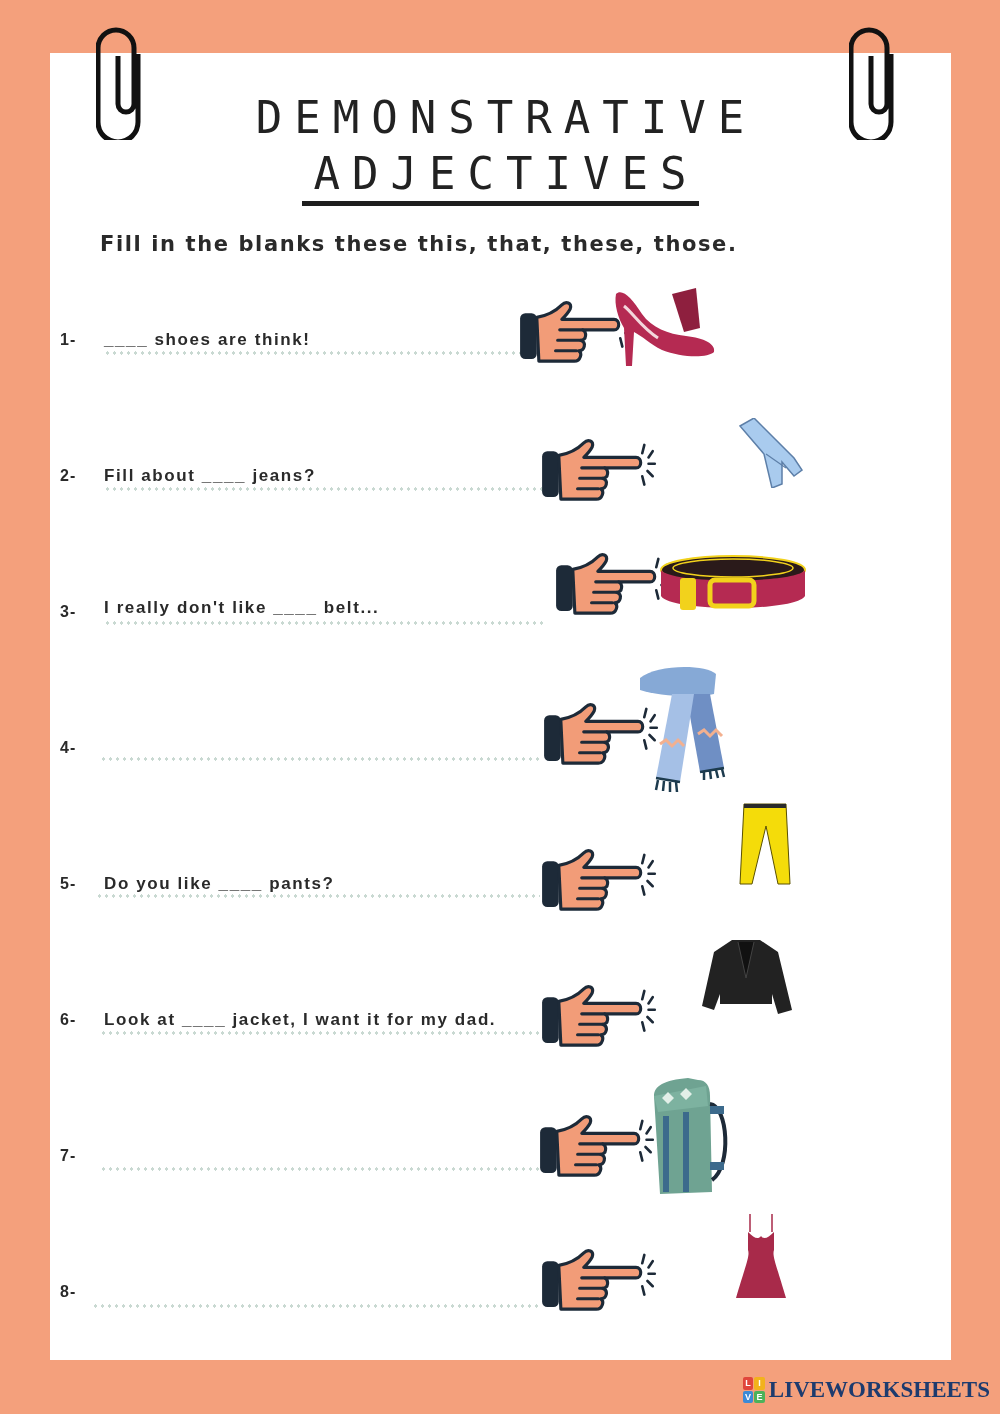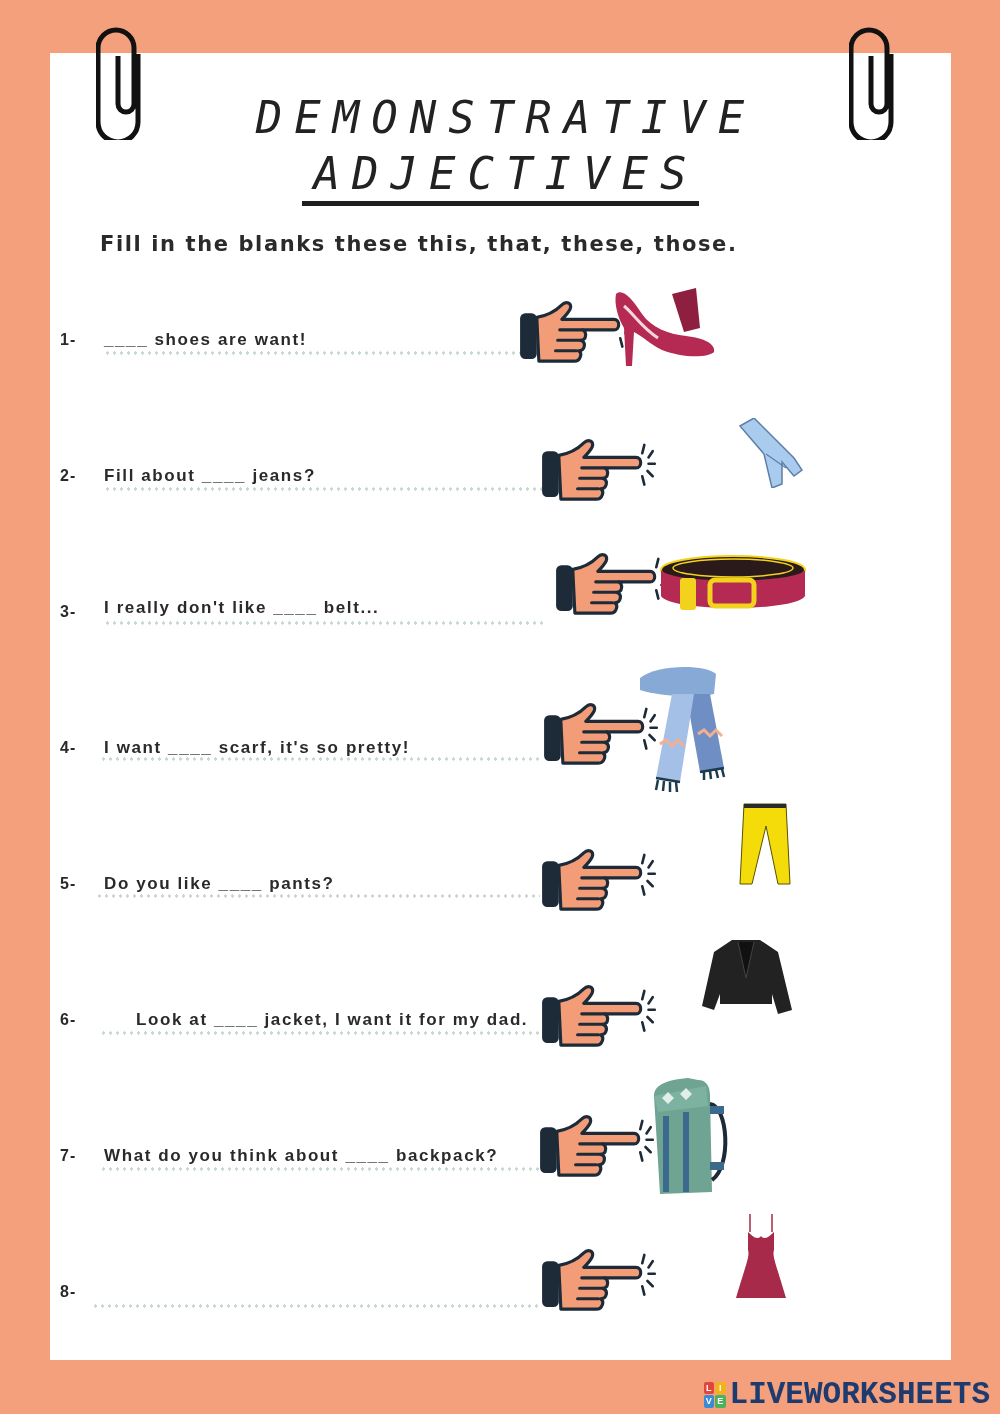--- a/index.html
+++ b/index.html
@@ -1,37 +1,37 @@
 <!DOCTYPE html>
 <html><head>
 <meta charset="utf-8">
 <style>
   * { box-sizing: border-box; margin: 0; padding: 0; }
   html, body { width: 1000px; height: 1414px; overflow: hidden; }
   body { background: #f4a07c; position: relative; font-family: "Liberation Sans", sans-serif; }
   .page { position: absolute; left: 50px; top: 53px; width: 901px; height: 1307px; background: #ffffff; }
   .clip { position: absolute; width: 60px; height: 118px; }
   .clip svg { width: 100%; height: 100%; }
-  .title { position: absolute; left: 0; width: 1000px; text-align: center; font-family: "DejaVu Sans Mono", monospace; color: #222; font-size: 44px; letter-spacing: 12px; font-style: italic; }
+  .title { position: absolute; left: 0; width: 1000px; text-align: center; font-family: "DejaVu Sans Mono", monospace; color: #222; font-size: 44px; letter-spacing: 12px; }
   .title.l1 { top: 92px; padding-left: 12px; }
   .title.l2 { top: 148px; padding-left: 12px; }
   .title-underline { position: absolute; left: 302px; top: 201px; width: 397px; height: 5px; background: #1e1e1e; }
   .instructions { position: absolute; left: 100px; top: 232px; font-family: "DejaVu Sans", sans-serif; font-weight: bold; font-size: 21px; letter-spacing: 1.6px; color: #2a2a2a; }
   .row { position: absolute; left: 0; width: 1000px; height: 60px; }
   .num { position: absolute; left: 60px; font-weight: bold; font-size: 16px; color: #2a2a2a; letter-spacing: 1px; }
   .sentence { position: absolute; left: 104px; font-weight: bold; font-size: 17px; color: #2a2a2a; letter-spacing: 1.6px; white-space: nowrap; }
   .dots { position: absolute; height: 4px; background-image: radial-gradient(circle, #c9d9d2 1.6px, transparent 1.8px); background-size: 7px 4px; background-repeat: repeat-x; }
   .hand { position: absolute; width: 120px; height: 70px; }
   .hand svg { width: 100%; height: 100%; }
   .item { position: absolute; }
   .item svg { width: 100%; height: 100%; }
   .footer-logo { position: absolute; right: 10px; top: 1377px; display: flex; align-items: center; gap: 4px; }
   .logo-badge { width: 22px; height: 26px; display: grid; grid-template-columns: 1fr 1fr; grid-template-rows: 1fr 1fr; gap: 1px; }
   .logo-badge span { font-size: 9px; font-weight: bold; color: #fff; display: flex; align-items: center; justify-content: center; border-radius: 2px; }
-  .logo-text { font-family: Liberation Mono, monospace; font-weight: bold; font-size: 31px; color: #1d3b6e; letter-spacing: 0px; }
+  .logo-text { font-family: Liberation Serif, serif; font-weight: bold; font-size: 23px; color: #1d3b6e; letter-spacing: 0px; }
 </style>
 </head>
 <body>
 
 <div class="page"></div>
 
 <div class="clip" style="left:96px; top:22px;">
   <svg viewBox="0 0 60 118">
       <path d="M40 28 V96 a20 20 0 0 1 -40 0 V22 a18 18 0 0 1 36 0 V78 a8 8 0 0 1 -16 0 V30" fill="none" stroke="#111" stroke-width="5" transform="translate(2,4)"></path>
     </svg>
@@ -53,21 +53,21 @@
       <rect x="2" y="12" width="16" height="44" rx="5" fill="#1d2a38"></rect>
       <path d="M18 16 C30 14 36 10 42 4 C46 0 52 2 50 8 C48 12 44 16 42 18 L92 18 C98 18 98 28 92 28 L62 28 C66 30 66 38 60 38 C66 40 64 48 58 48 C62 50 60 58 54 58 L20 58 Z" fill="#f29c78" stroke="#1d2a38" stroke-width="3" stroke-linejoin="round"></path>
       <path d="M40 28 L62 28 M38 38 L60 38 M36 48 L56 48" stroke="#1d2a38" stroke-width="3" stroke-linecap="round"></path>
       <path d="M100 6 L98 14 M108 12 L104 18 M110 24 L104 24 M108 36 L103 31 M100 44 L98 36" stroke="#1d2a38" stroke-width="2.5" stroke-linecap="round"></path>
     </g>
   </defs>
 </svg>
 
 <div class="row" style="top:318px;">
   <span class="num" style="top:13px;">1-</span>
-  <span class="sentence" style="top:12px;">____ shoes are want!</span>
+  <span class="sentence" style="top:12px;">____ shoes are think!</span>
   <div class="dots" style="left:104px; top:33px; width:418px;"></div>
   <div class="hand" style="left:518px; top:-20px;"><svg viewBox="0 0 115 62">
         <use href="#hand"></use>
       </svg></div>
   <div class="item" style="left:612px; top:-30px; width:108px; height:80px;">
     <svg viewBox="0 0 108 80">
       <path d="M60 6 L84 0 L88 40 L72 44 Z" fill="#8e1f3e"></path>
       <path d="M4 6 C10 0 20 10 30 26 C40 40 56 46 74 48 C92 50 104 56 102 64 C96 70 70 70 50 62 C38 56 30 48 22 44 L20 78 L14 78 L12 40 C6 30 2 16 4 6 Z" fill="#b52a52"></path>
       <path d="M12 18 C20 24 30 40 46 50" stroke="#f3d7dc" stroke-width="3" fill="none"></path>
     </svg>
@@ -102,21 +102,20 @@
       <ellipse cx="73" cy="14" rx="60" ry="9" fill="none" stroke="#f2d21c" stroke-width="1.5"></ellipse>
       <path d="M1 16 L1 42 C10 58 136 58 145 42 L145 16 C136 30 10 30 1 16 Z" fill="#b52a52"></path>
       <rect x="20" y="24" width="16" height="32" rx="3" fill="#f2d21c"></rect>
       <rect x="50" y="26" width="44" height="26" rx="5" fill="none" stroke="#f2d21c" stroke-width="5"></rect>
     </svg>
   </div>
 </div>
 
 <div class="row" style="top:726px;">
   <span class="num" style="top:13px;">4-</span>
-  <span class="sentence" style="top:12px;">I want ____ scarf, it's so pretty!</span>
   <div class="dots" style="left:100px; top:31px; width:440px;"></div>
   <div class="hand" style="left:542px; top:-26px;"><svg viewBox="0 0 115 62">
         <use href="#hand"></use>
       </svg></div>
   <div class="item" style="left:636px; top:-62px; width:100px; height:130px;">
     <svg viewBox="0 0 100 130">
       <path d="M4 14 C20 0 70 0 80 10 L78 30 C60 34 20 32 4 26 Z" fill="#86a9d6"></path>
       <path d="M50 30 L74 30 L88 104 L64 108 Z" fill="#6f8fc4"></path>
       <path d="M36 30 L58 30 L44 118 L20 114 Z" fill="#a5c0e6"></path>
       <path d="M24 80 L30 76 L36 82 L42 76 L48 82" stroke="#f3b08f" stroke-width="3" fill="none"></path>
@@ -137,36 +136,35 @@
   <div class="item" style="left:738px; top:-60px; width:54px; height:84px;">
     <svg viewBox="0 0 54 84">
       <path d="M6 2 L48 2 L52 82 L40 82 L28 24 L14 82 L2 82 Z" fill="#f4dc0a" stroke="#5a5000" stroke-width="1"></path>
       <rect x="6" y="2" width="42" height="4" fill="#2a2a2a"></rect>
     </svg>
   </div>
 </div>
 
 <div class="row" style="top:998px;">
   <span class="num" style="top:13px;">6-</span>
-  <span class="sentence" style="top:12px;margin-left:32px;">Look at ____ jacket, I want it for my dad.</span>
+  <span class="sentence" style="top:12px;">Look at ____ jacket, I want it for my dad.</span>
   <div class="dots" style="left:100px; top:33px; width:440px;"></div>
   <div class="hand" style="left:540px; top:-16px;"><svg viewBox="0 0 115 62">
         <use href="#hand"></use>
       </svg></div>
   <div class="item" style="left:702px; top:-60px; width:90px; height:80px;">
     <svg viewBox="0 0 90 80">
       <path d="M30 2 L58 2 L76 14 L90 72 L76 76 L70 56 L70 66 L18 66 L18 56 L12 72 L0 68 L12 14 Z" fill="#222"></path>
       <path d="M36 4 L44 40 L52 4" fill="#111" stroke="#444" stroke-width="1"></path>
     </svg>
   </div>
 </div>
 
 <div class="row" style="top:1134px;">
   <span class="num" style="top:13px;">7-</span>
-  <span class="sentence" style="top:12px;">What do you think about ____ backpack?</span>
   <div class="dots" style="left:100px; top:33px; width:440px;"></div>
   <div class="hand" style="left:538px; top:-22px;"><svg viewBox="0 0 115 62">
         <use href="#hand"></use>
       </svg></div>
   <div class="item" style="left:648px; top:-58px; width:92px; height:120px;">
     <svg viewBox="0 0 92 120">
       <path d="M6 20 C6 10 16 4 40 2 L50 4 C58 4 62 10 62 20 L64 116 L12 118 Z" fill="#6fa392"></path>
       <path d="M6 20 L10 36 L60 30 L58 10 Z" fill="#7db2a0"></path>
       <path d="M14 22 L20 16 L26 22 L20 28 Z M32 18 L38 12 L44 18 L38 24 Z" fill="#e2efe8"></path>
       <path d="M18 40 L18 116 M38 36 L38 116" stroke="#3c6a8c" stroke-width="6"></path>

